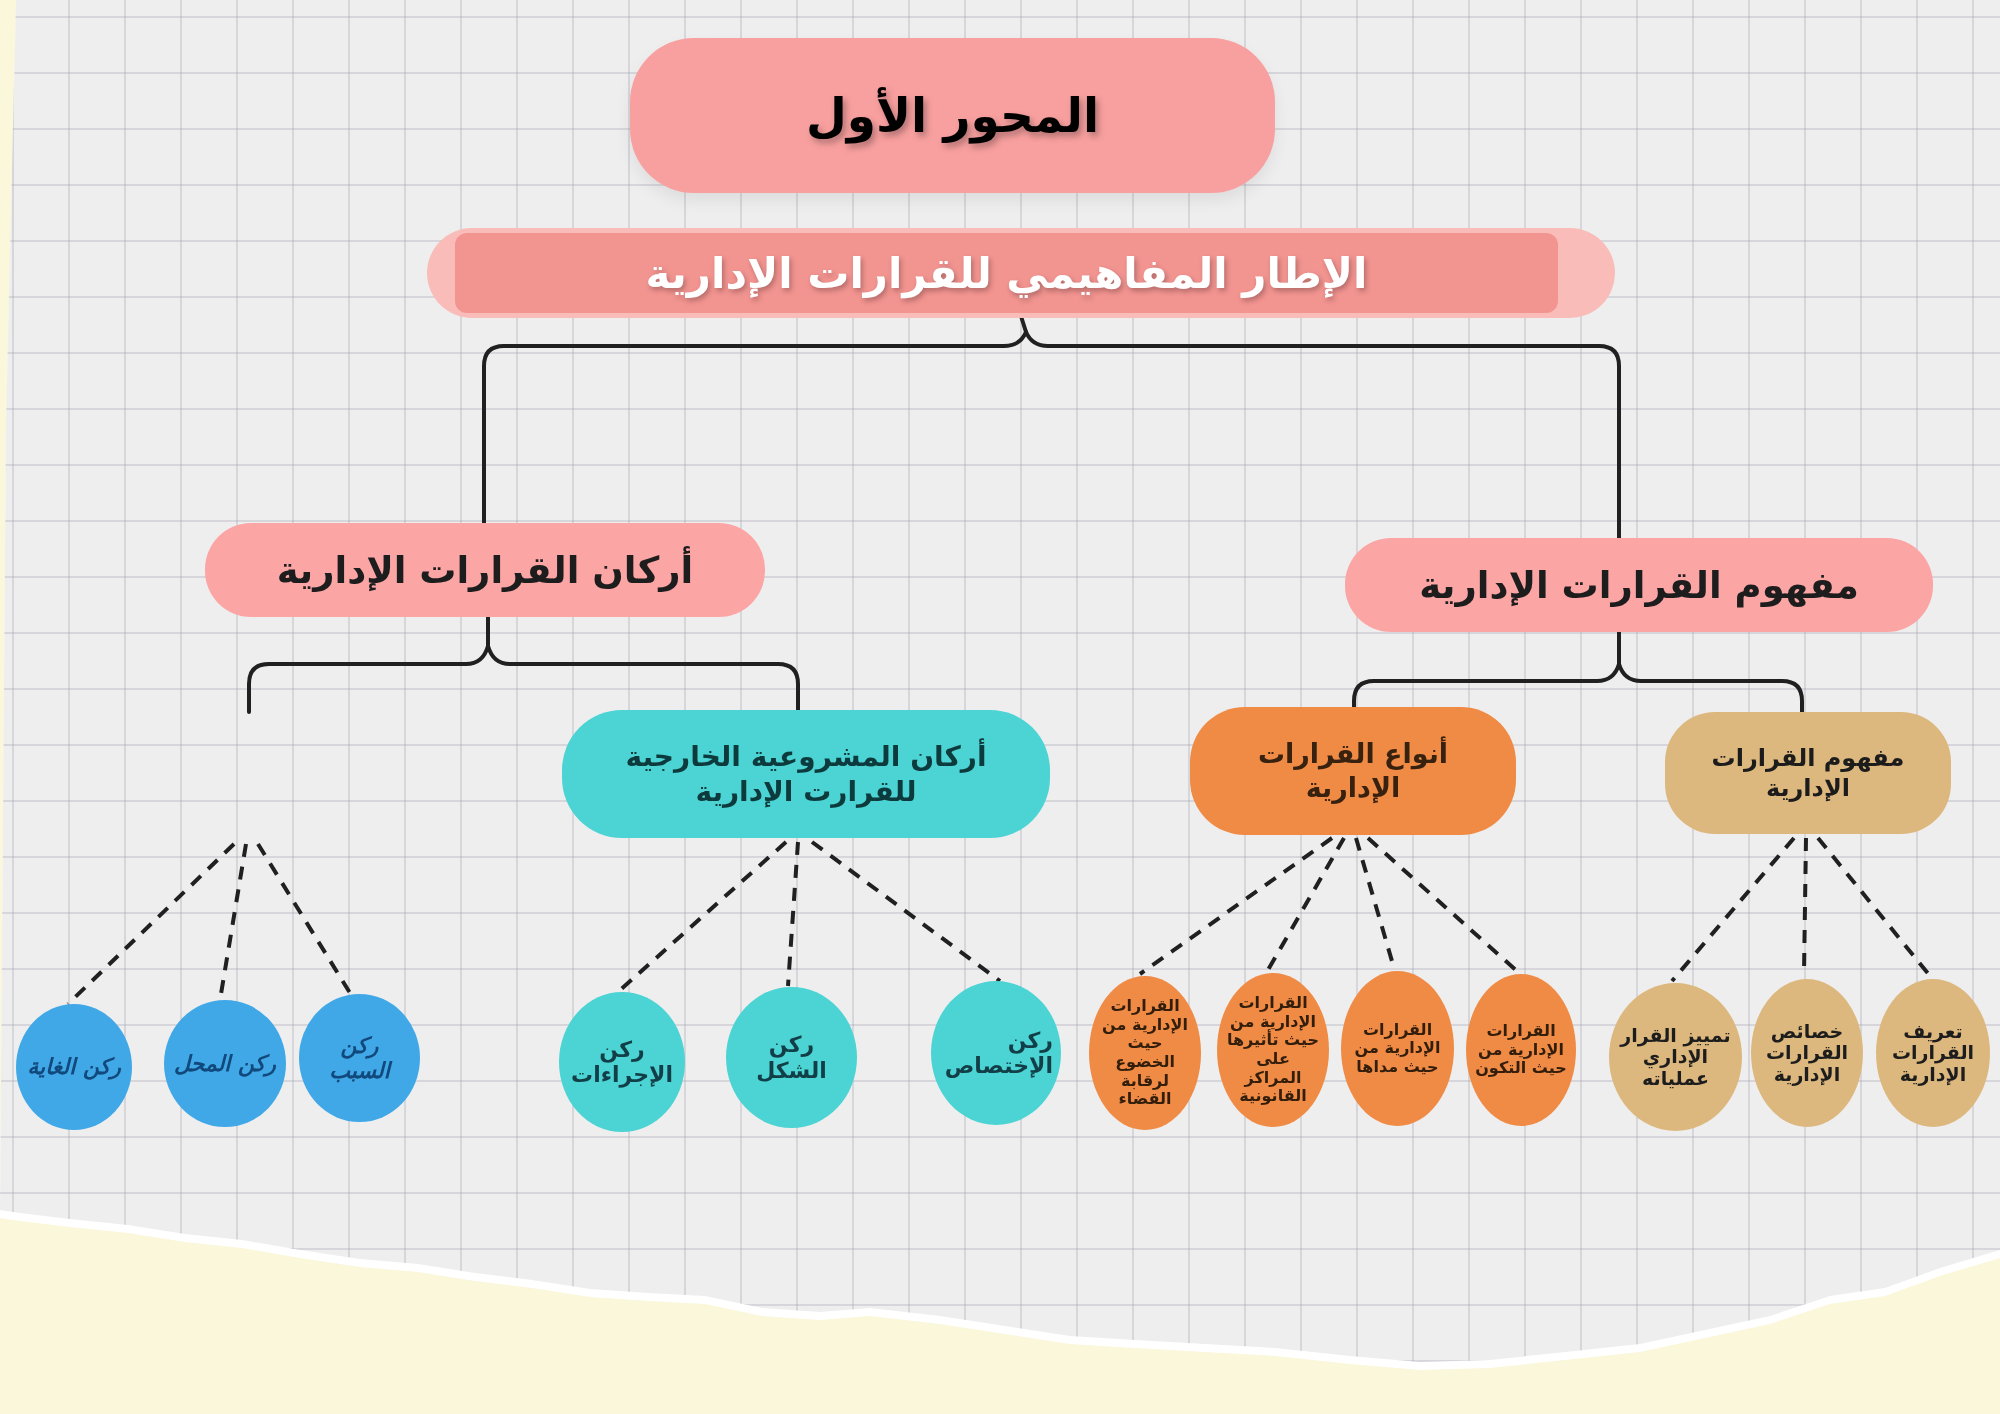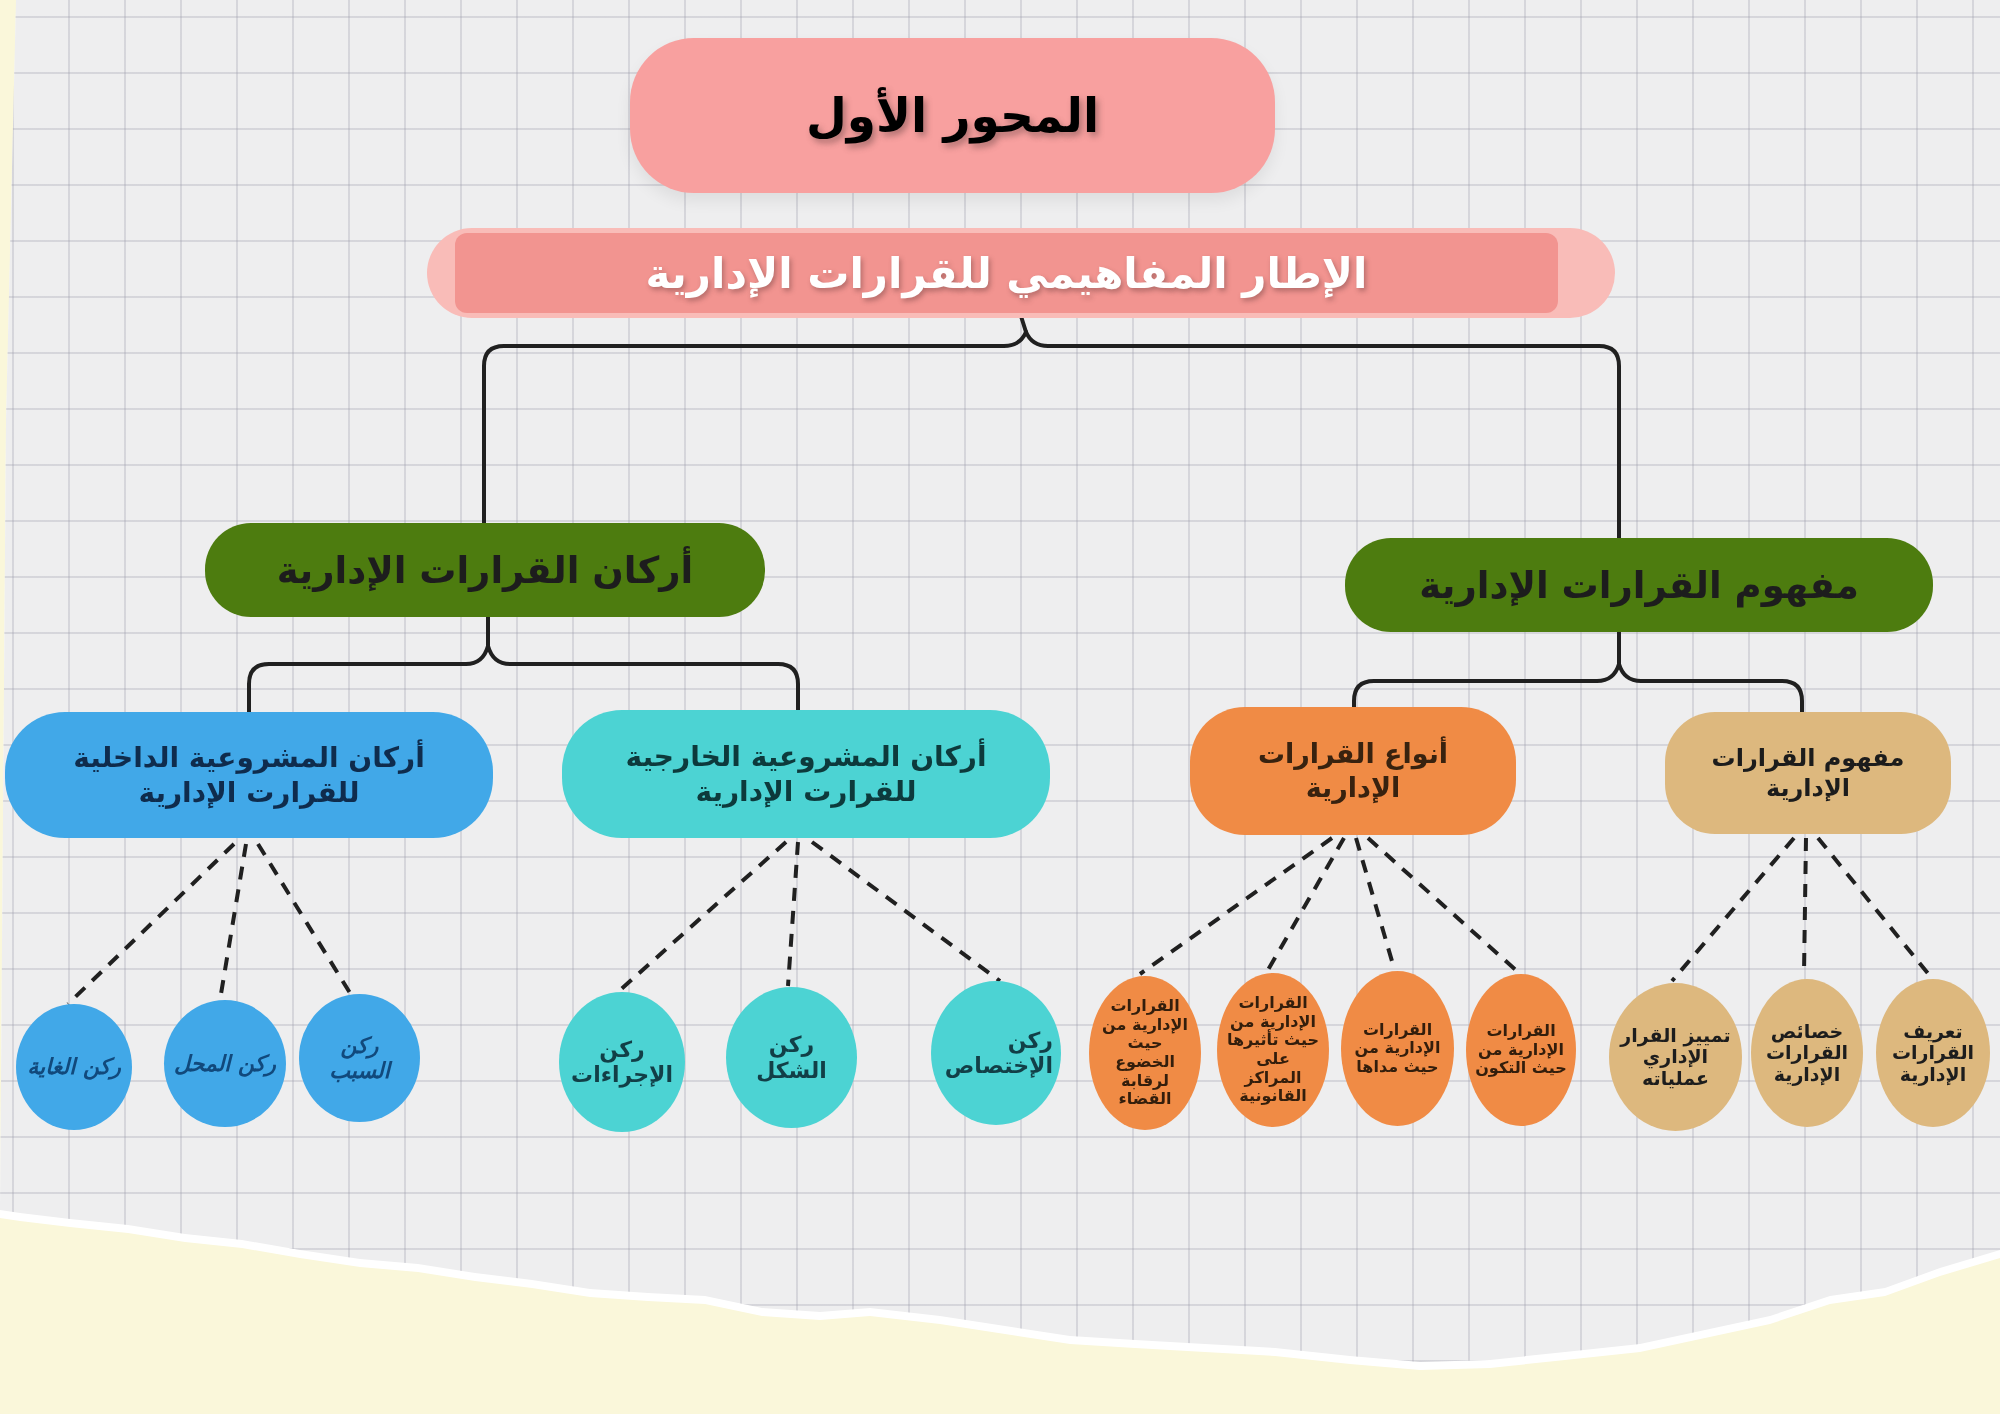--- a/index.html
+++ b/index.html
@@ -29,21 +29,21 @@
     text-align:center;font-weight:700;box-sizing:border-box;
   }
   .pill{box-shadow:0 8px 16px rgba(0,0,0,.07);}
   #title-pill{left:630px;top:38px;width:645px;height:155px;border-radius:64px;
     background:#f8a09f;color:#000000;font-size:47px;
     text-shadow:3px 4px 6px rgba(90,60,60,.45);}
   #subtitle-outer{left:427px;top:228px;width:1188px;height:90px;border-radius:45px;background:#f9bcb8;}
   #subtitle-bar{left:455px;top:233px;width:1103px;height:80px;border-radius:12px;
     background:#f29490;color:#fff;font-size:42px;
     text-shadow:2px 3px 5px rgba(90,50,50,.40);justify-content:center;}
-  .branch{background:#4d7c0f;border-radius:46px;color:#1d1d1d;font-size:37px;}
+  .branch{background:#fca5a5;border-radius:46px;color:#1d1d1d;font-size:37px;}
   #branch-arkan{left:205px;top:523px;width:560px;height:94px;}
   #branch-mafhoum{left:1345px;top:538px;width:588px;height:94px;}
   .group{border-radius:60px;line-height:1.25;padding:6px 26px;}
   #group-internal{left:5px;top:712px;width:488px;height:126px;background:#41a8e8;color:#0f2c4d;font-size:28px;}
   #group-external{left:562px;top:710px;width:488px;height:128px;background:#4cd3d3;color:#0d3a3c;font-size:28px;text-align:center;}
   #group-types{left:1190px;top:707px;width:326px;height:128px;background:#f08b45;color:#38220f;font-size:27px;border-radius:55px;}
   #group-concept{left:1665px;top:712px;width:286px;height:122px;background:#ddb87e;color:#1c1c1c;font-size:24px;border-radius:50px;}
   .leaf{border-radius:50%;line-height:1.14;padding:8px;}
   .leaf.blue{background:#41a8e8;color:#11497c;font-size:22px;font-style:italic;}
   .leaf.teal{background:#4cd3d3;color:#123f47;font-size:22px;}
@@ -110,23 +110,20 @@
     <span>الإطار المفاهيمي للقرارات الإدارية</span>
   </div>
 
   <div class="node branch" id="branch-arkan">
     <span>أركان القرارات الإدارية</span>
   </div>
   <div class="node branch" id="branch-mafhoum">
     <span>مفهوم القرارات الإدارية</span>
   </div>
 
-  <div class="node group" id="group-internal">
-    <span>أركان المشروعية الداخلية للقرارت الإدارية</span>
-  </div>
   <div class="node group" id="group-external">
     <span>أركان المشروعية الخارجية للقرارت الإدارية</span>
   </div>
   <div class="node group" id="group-types">
     <span>أنواع القرارات الإدارية</span>
   </div>
   <div class="node group" id="group-concept">
     <span>مفهوم القرارات الإدارية</span>
   </div>
 

